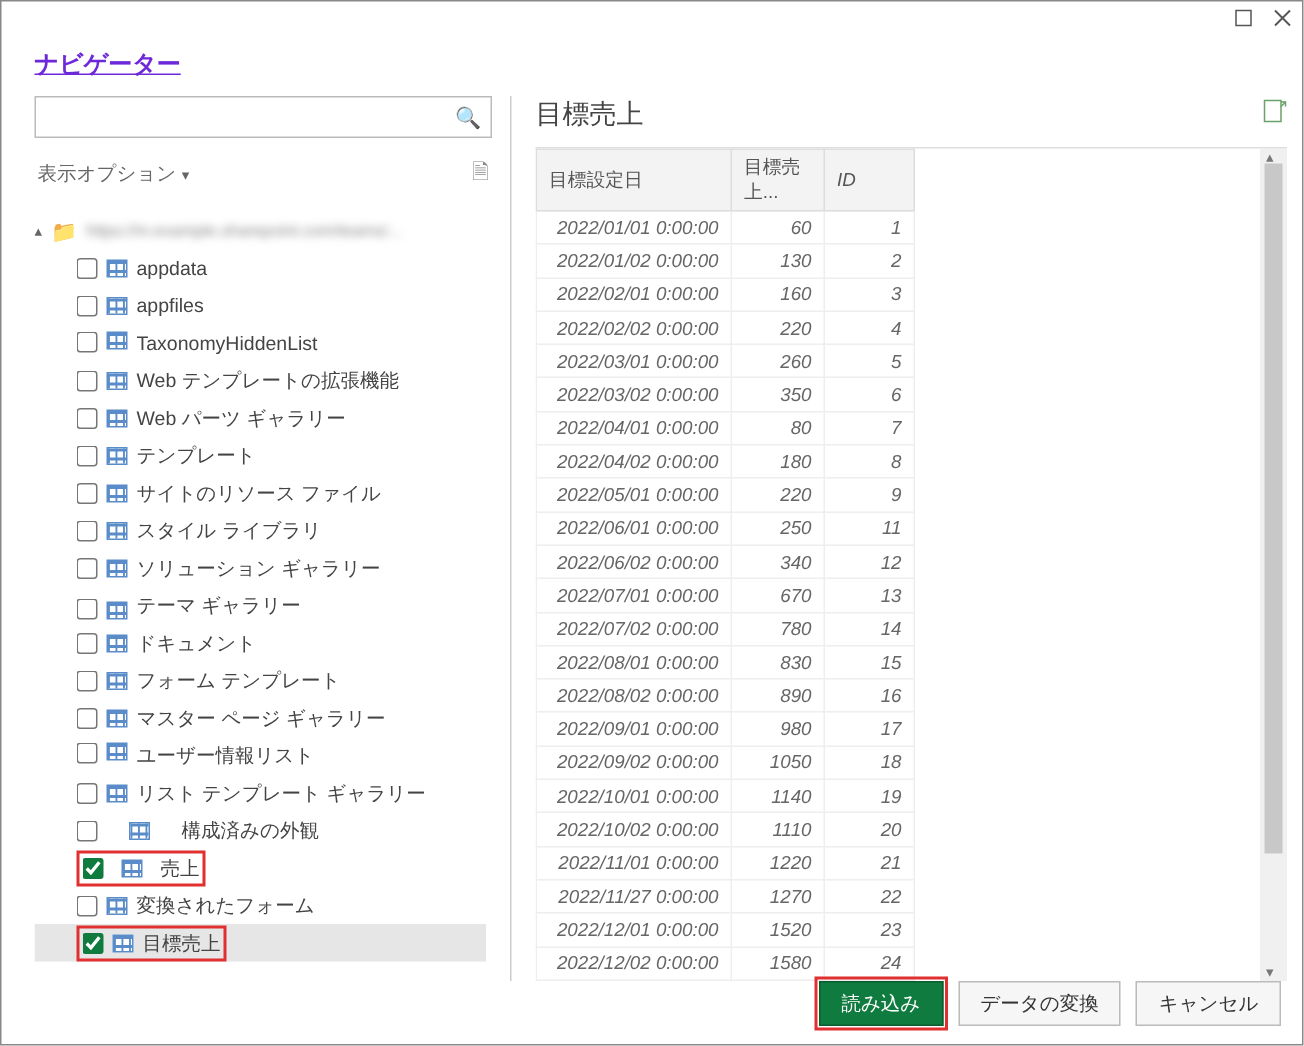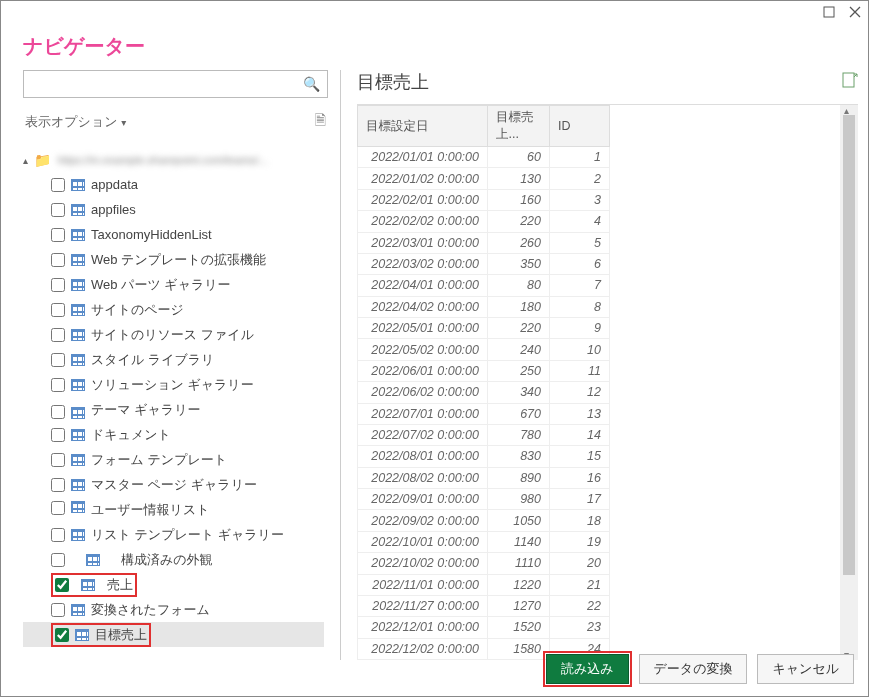--- a/index.html
+++ b/index.html
@@ -18,21 +18,21 @@
       display: flex;
       justify-content: flex-end;
       align-items: flex-start;
       padding: 4px 6px 0 0;
       gap: 12px;
     }
     .win-btn { width: 14px; height: 14px; display: flex; align-items: center; justify-content: center; color:#555; cursor:pointer; }
     .header {
       padding: 4px 22px 10px 22px;
     }
-    .header h1 { font-size: 20px; color: #ec4899; font-weight: 700; }
+    .header h1 { font-size: 16px; color: #6d28d9; font-weight: 700; text-decoration: underline; }
     .main {
       display: flex;
       height: 590px;
       padding: 0 10px 0 22px;
     }
     .left-panel {
       width: 318px;
       border-right: 1px solid #ccc;
       padding-right: 12px;
       display: flex;
@@ -144,21 +144,21 @@
     }
     td {
       border: 1px solid #eee;
       padding: 3px 8px;
       text-align: right;
       font-style: italic;
       color: #666;
     }
     .col-date { width: 130px; }
     .col-val { width: 62px; }
-    .col-id { width: 60px; }
+    .col-id { width: 60px; font-style: italic; }
     .vscroll {
       width: 18px;
       background: #f0f0f0;
       position: relative;
       margin-left: auto;
     }
     .vscroll .thumb {
       position:absolute; top:10px; left:3px; width:12px; height:460px;
       background: #c8c8c8;
     }
@@ -232,21 +232,21 @@
             </span>
           </div>
           <div class="tree-item">
             <span style="display: inline-flex; align-items: center; gap: 6px;">
               <input type="checkbox" style="">
               <span class="table-icon"></span>
               <span class="tree-label">appfiles</span>
             </span>
           </div>
           <div class="tree-item">
-            <span style="display: inline-flex; align-items: center; gap: 6px;">
+            <span style="display: inline-flex; gap: 6px;">
               <input type="checkbox" style="">
               <span class="table-icon"></span>
               <span class="tree-label">TaxonomyHiddenList</span>
             </span>
           </div>
           <div class="tree-item">
             <span style="display: inline-flex; align-items: center; gap: 6px;">
               <input type="checkbox" style="">
               <span class="table-icon"></span>
               <span class="tree-label">Web テンプレートの拡張機能</span>
@@ -256,21 +256,21 @@
             <span style="display: inline-flex; align-items: center; gap: 6px;">
               <input type="checkbox" style="">
               <span class="table-icon"></span>
               <span class="tree-label">Web パーツ ギャラリー</span>
             </span>
           </div>
           <div class="tree-item">
             <span style="display: inline-flex; align-items: center; gap: 6px;">
               <input type="checkbox" style="">
               <span class="table-icon"></span>
-              <span class="tree-label">サイトのページ</span>
+              <span class="tree-label">テンプレート</span>
             </span>
           </div>
           <div class="tree-item">
             <span style="display: inline-flex; align-items: center; gap: 6px;">
               <input type="checkbox" style="">
               <span class="table-icon"></span>
               <span class="tree-label">サイトのリソース ファイル</span>
             </span>
           </div>
           <div class="tree-item">
@@ -421,25 +421,20 @@
               <td>2022/04/02 0:00:00</td>
               <td>180</td>
               <td>8</td>
             </tr>
             <tr>
               <td>2022/05/01 0:00:00</td>
               <td>220</td>
               <td>9</td>
             </tr>
             <tr>
-              <td>2022/05/02 0:00:00</td>
-              <td>240</td>
-              <td>10</td>
-            </tr>
-            <tr>
               <td>2022/06/01 0:00:00</td>
               <td>250</td>
               <td>11</td>
             </tr>
             <tr>
               <td>2022/06/02 0:00:00</td>
               <td>340</td>
               <td>12</td>
             </tr>
             <tr>

